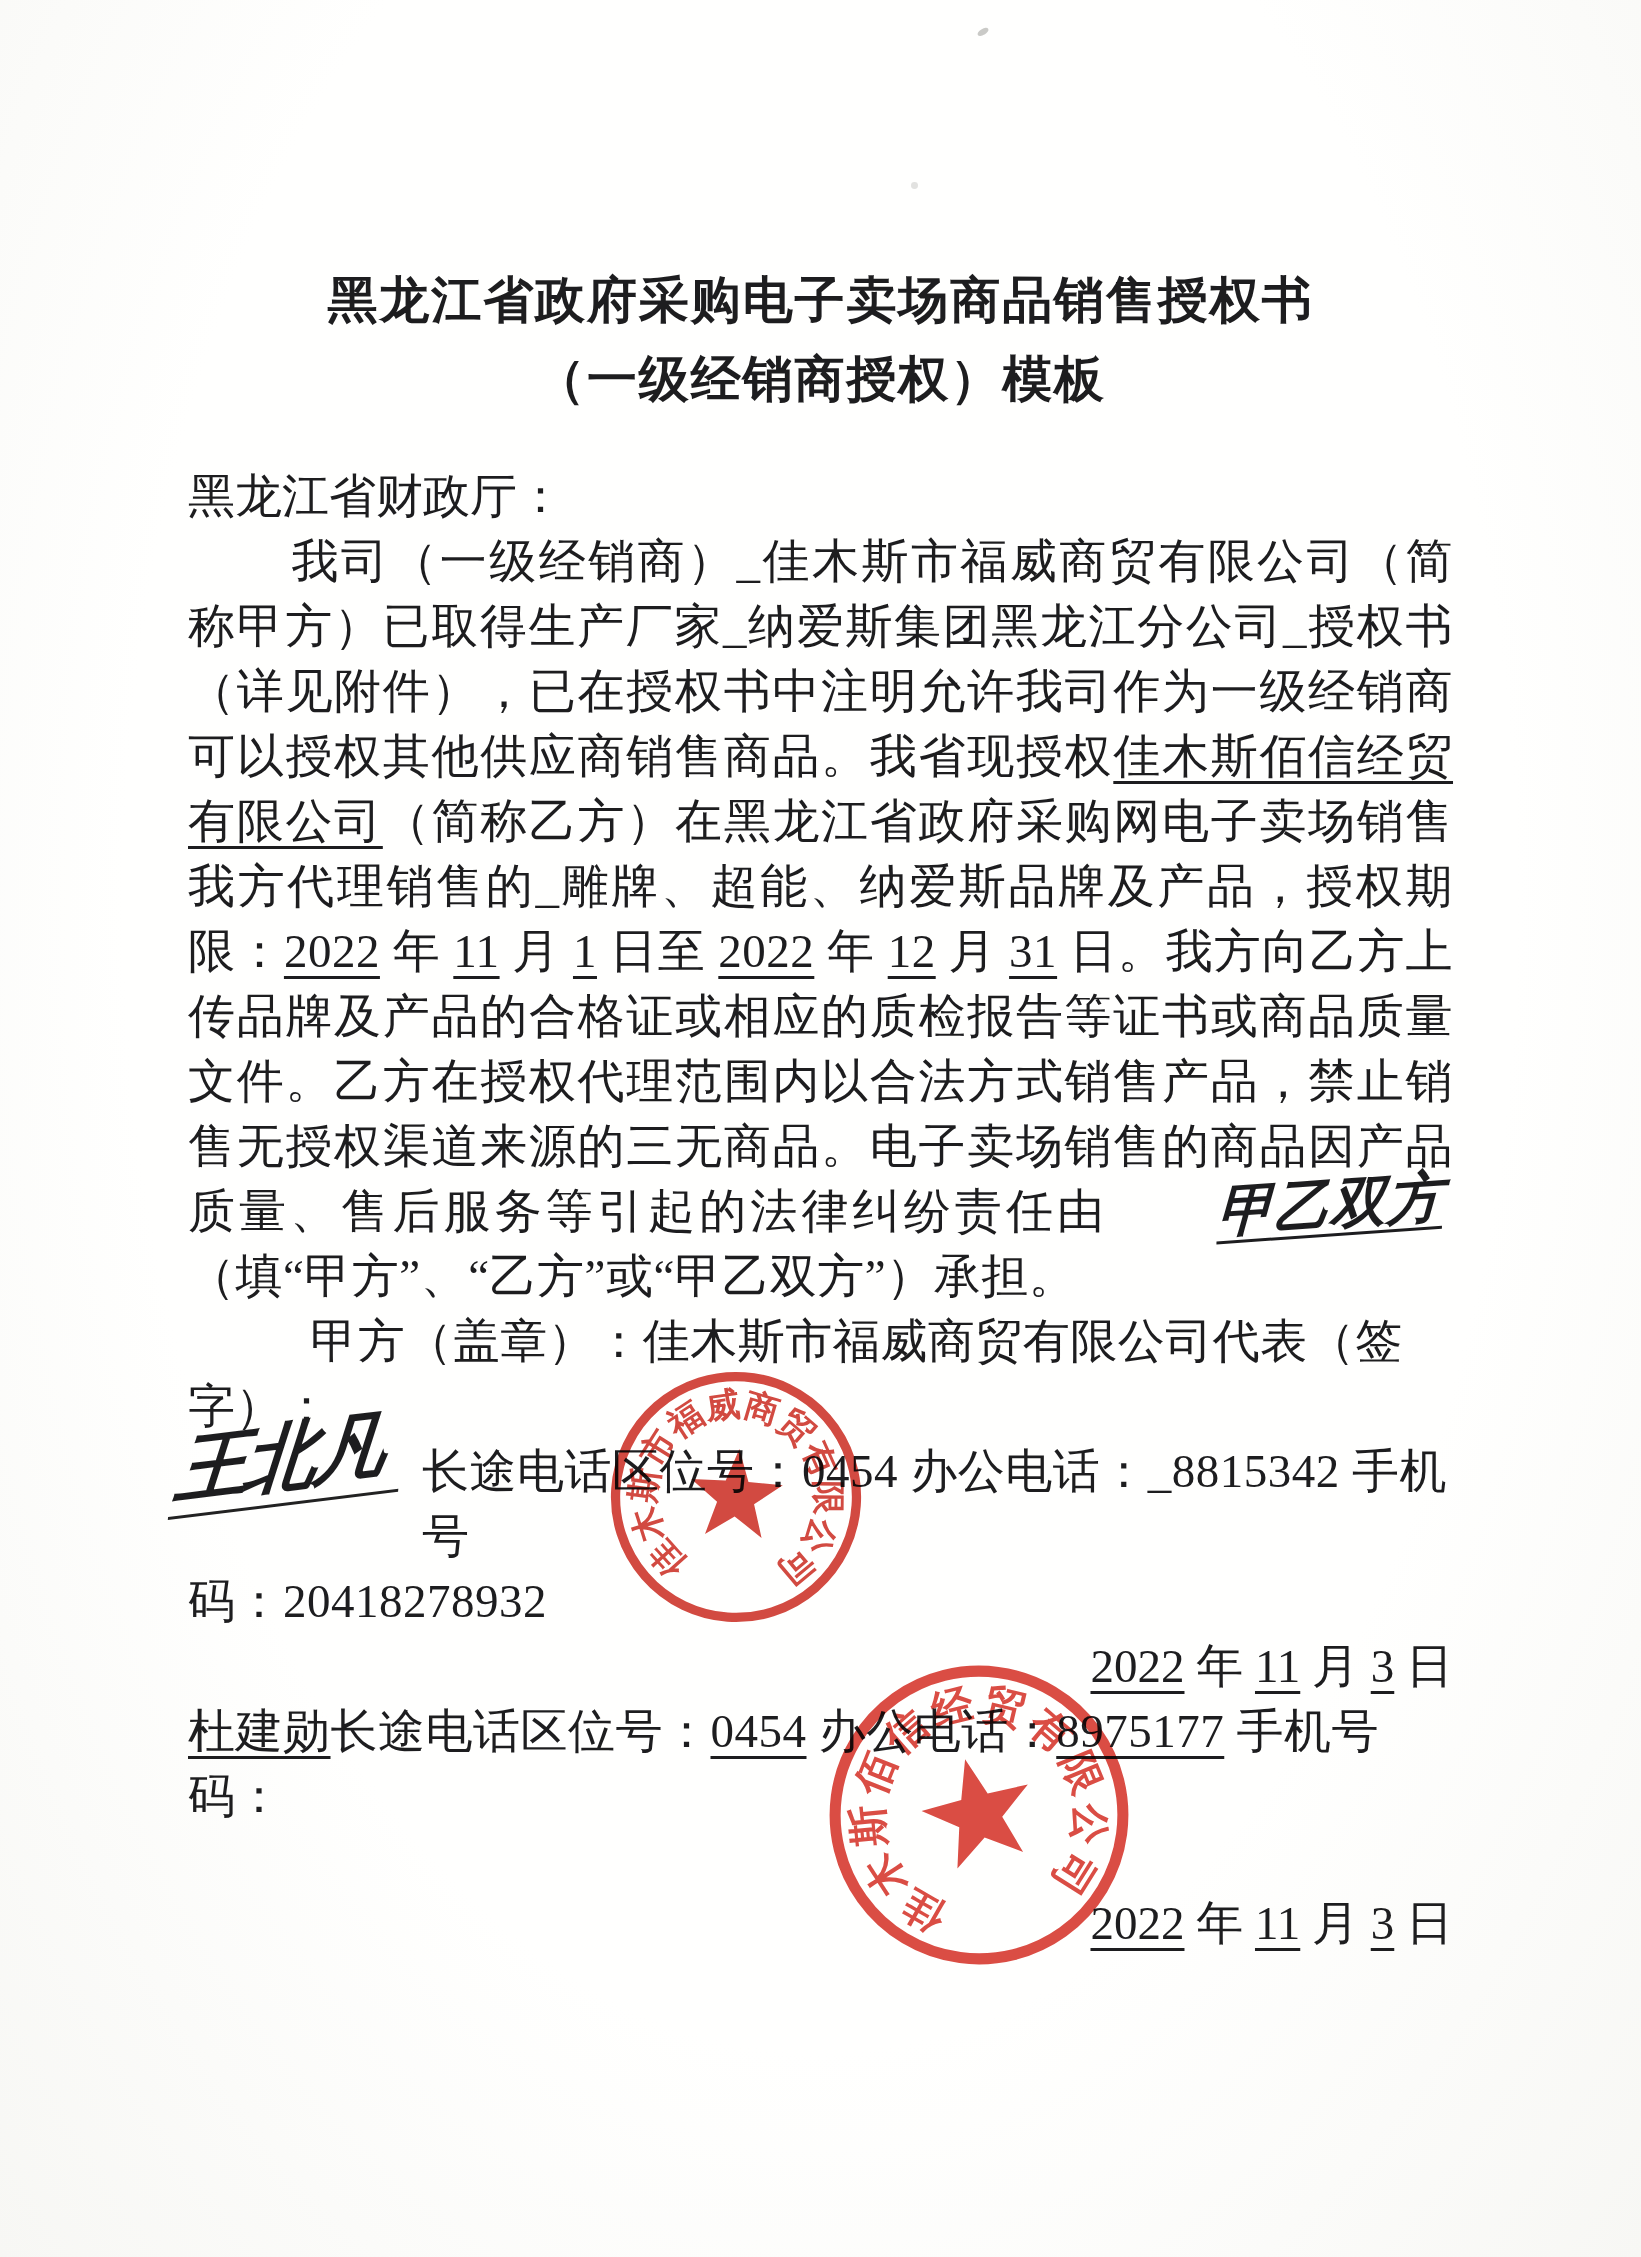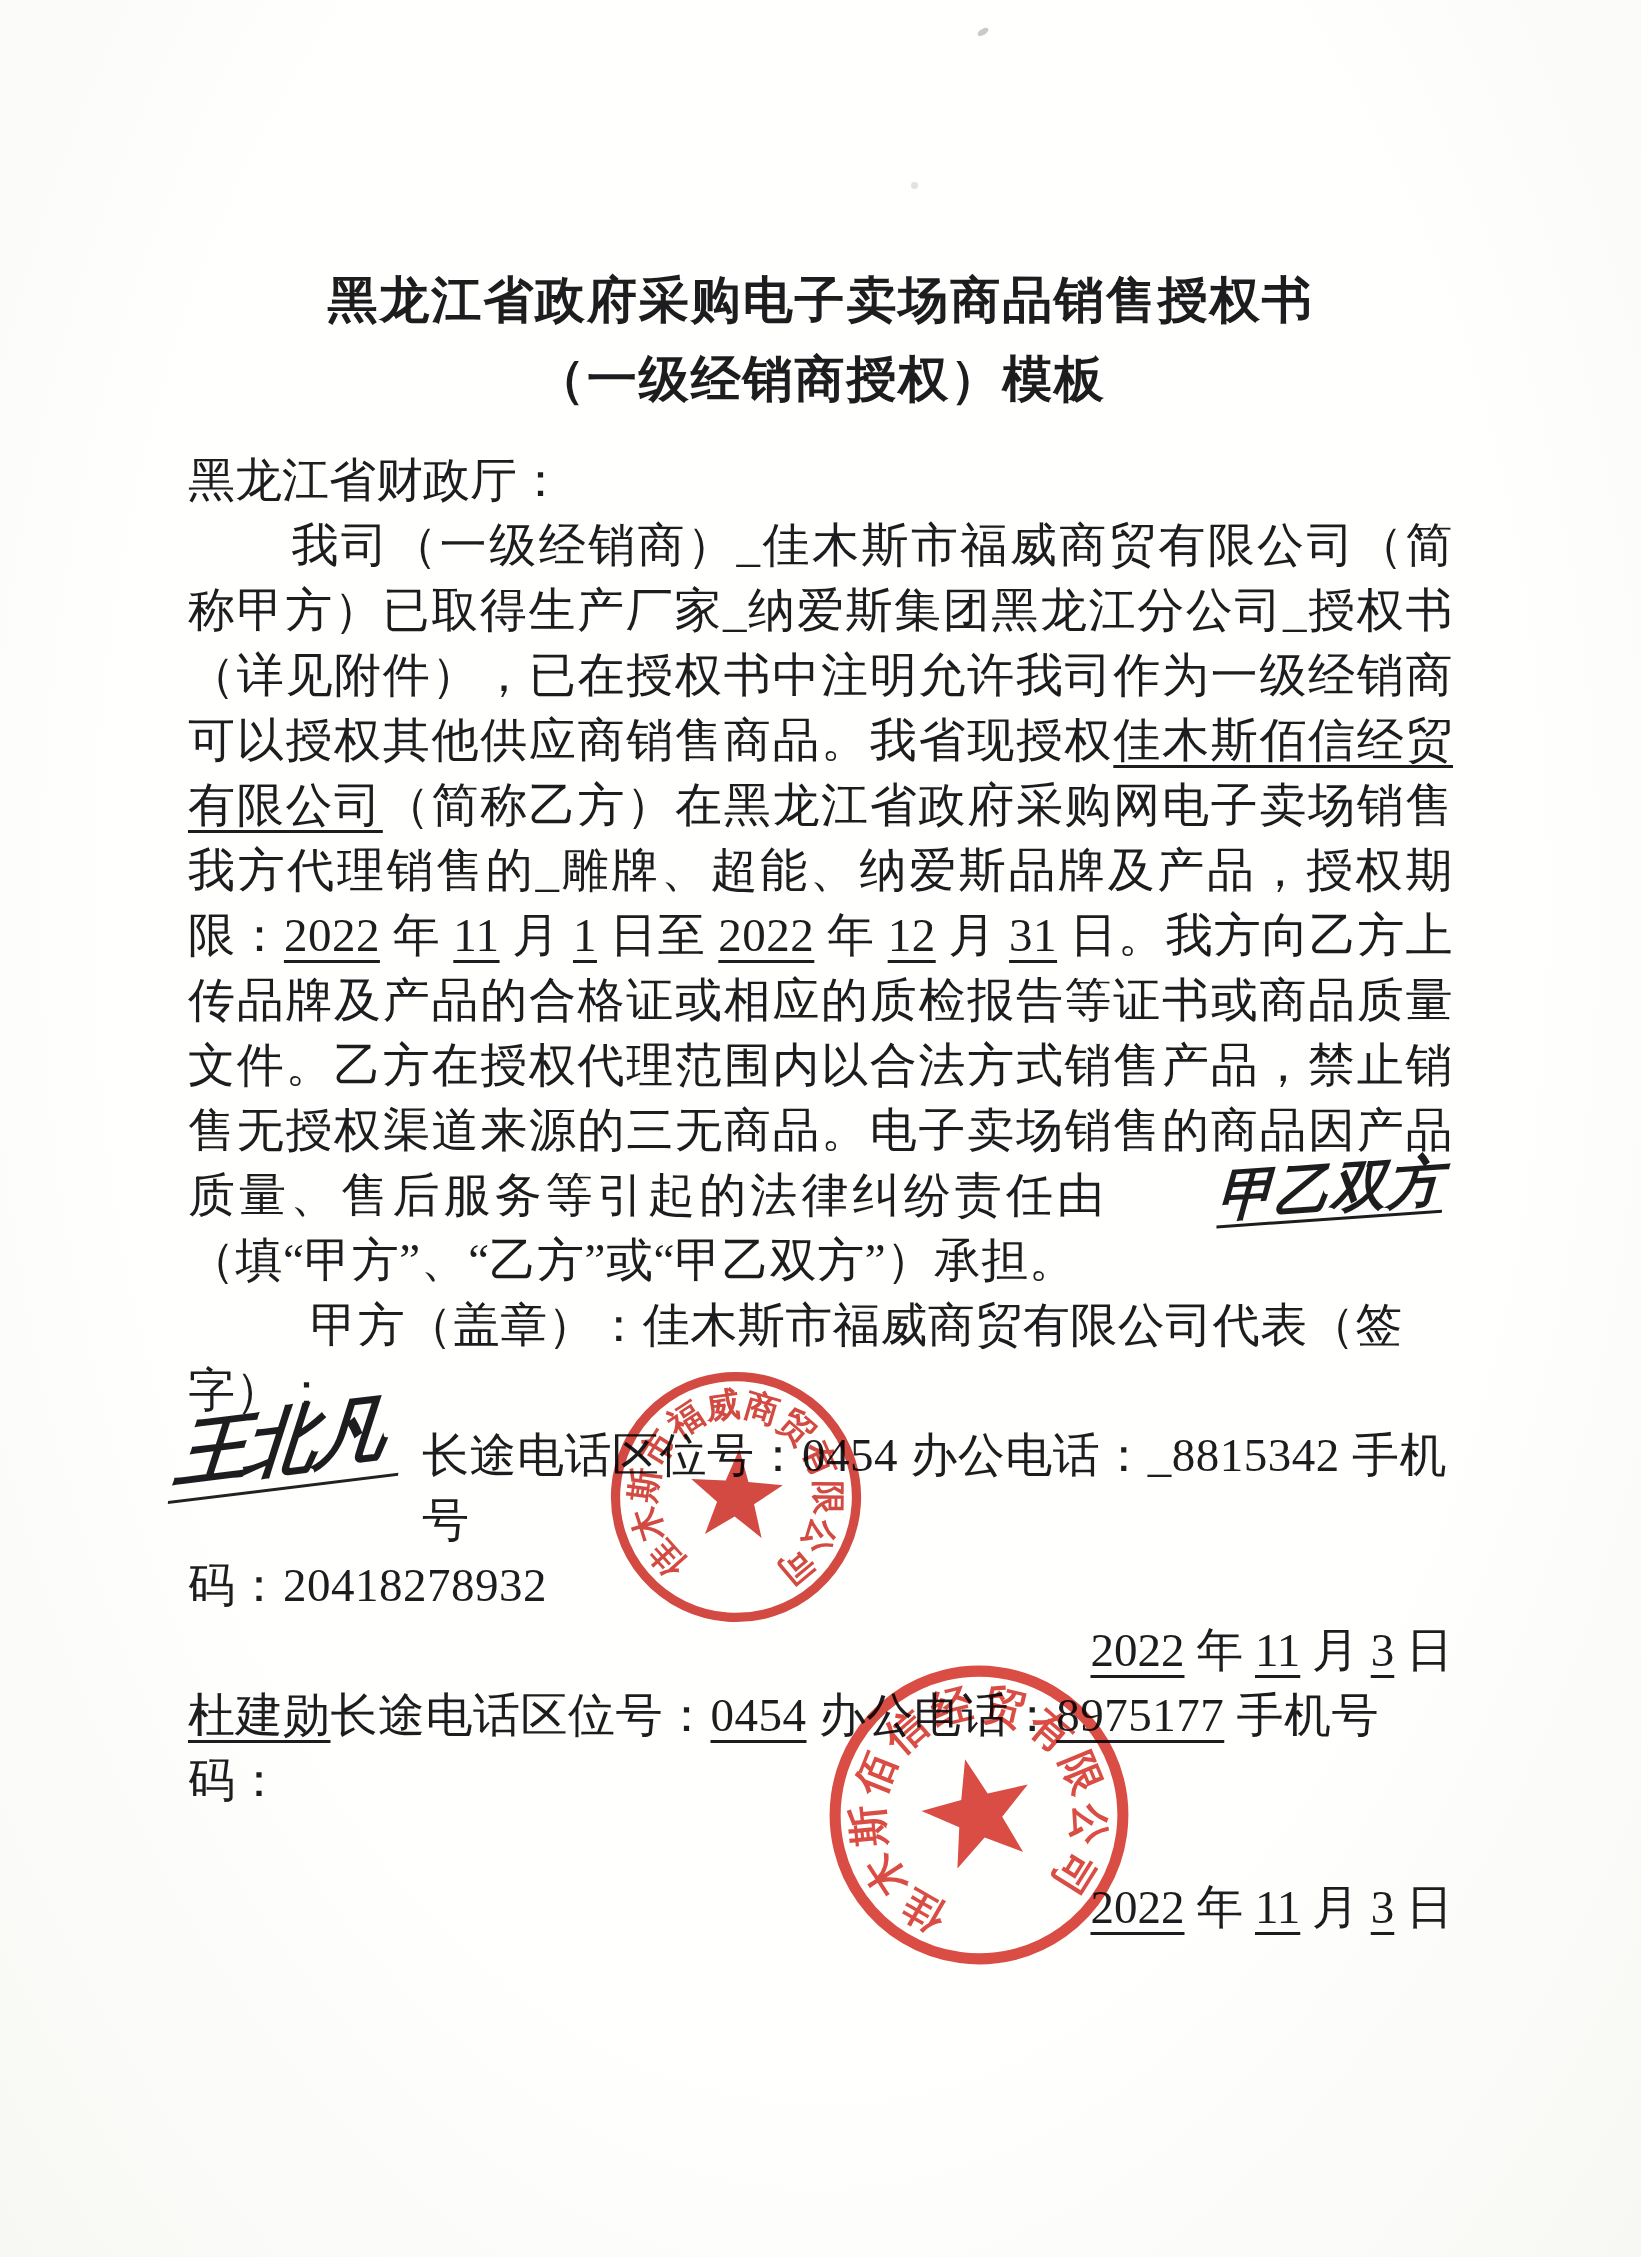--- a/index.html
+++ b/index.html
@@ -22,21 +22,21 @@
   }
   .title{
     text-align:center;
     font-family:"Liberation Sans","DejaVu Sans",sans-serif;
     font-weight:bold;
     font-size:50px;
     line-height:79px;
     letter-spacing:1.9px;
   }
   .salutation{
-    margin:29px 0 0 0;
+    margin:45px 0 0 0;
     font-size:47px;
     line-height:65px;
   }
   .body-par{
     margin:0;
     font-size:47px;
     line-height:65px;
     text-align:justify;
     text-indent:2.2em;
     letter-spacing:0.5px;

